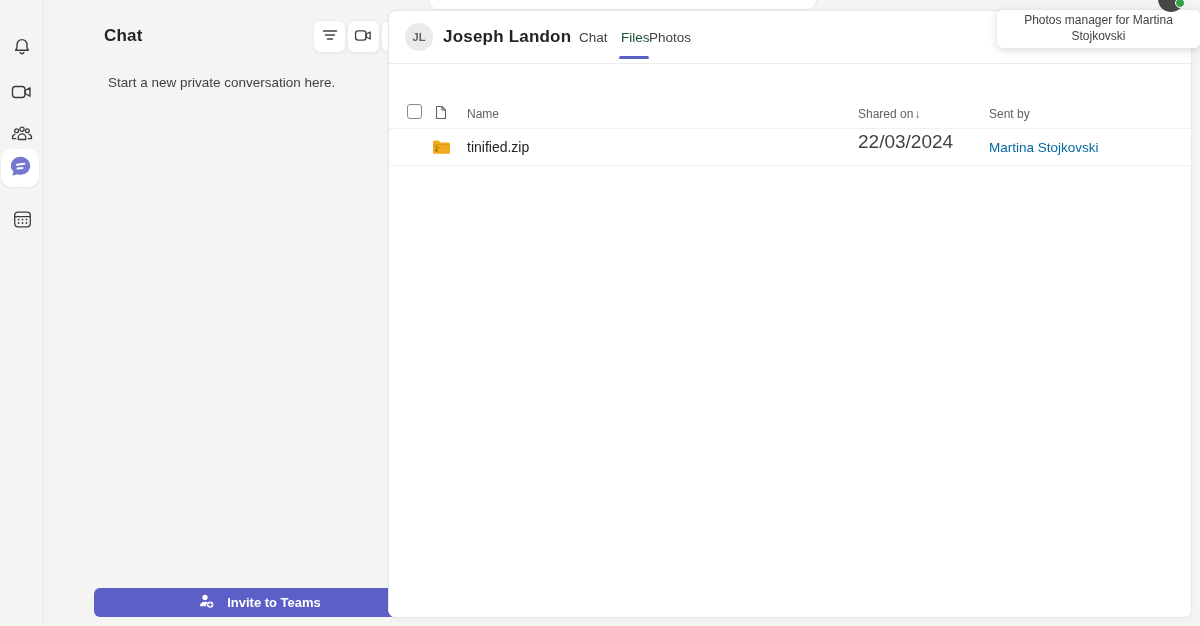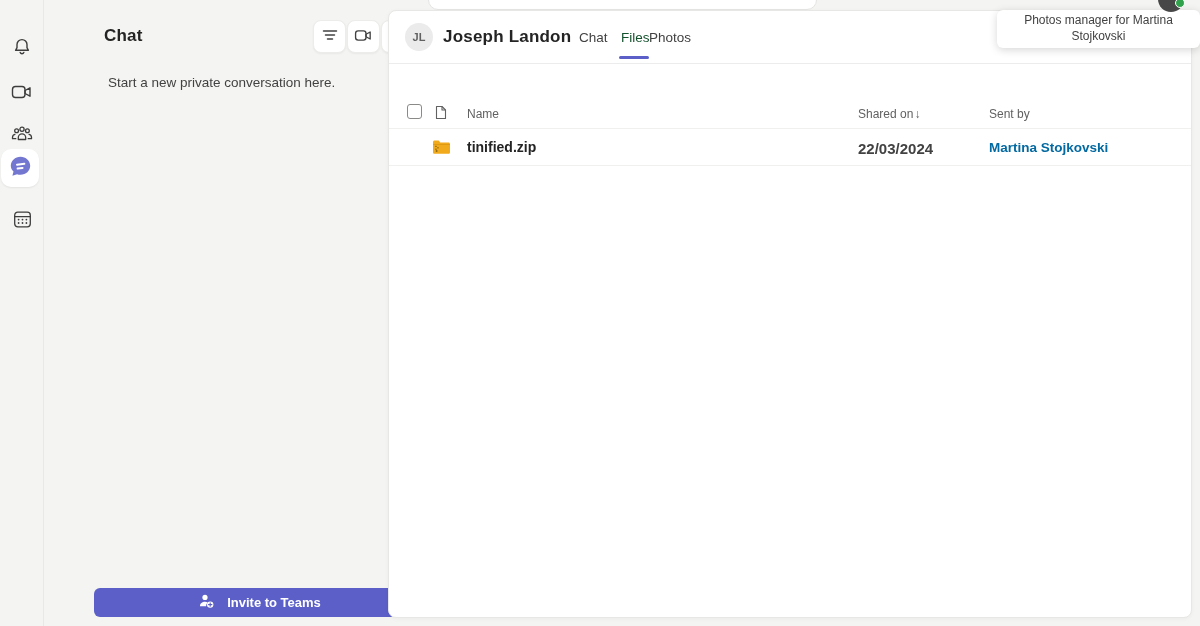--- a/index.html
+++ b/index.html
@@ -94,25 +94,25 @@
   .th-doc-icon { position:absolute; left:46px; top:94px; color:#616161; }
   .th-label { position:absolute; top:96px; font-size:12px; color:#616161; cursor:pointer; }
   .th-name { left:78px; }
   .th-shared { left:469px; }
   .th-sent { left:600px; }
   .sort-arrow { font-size:12px; color:#616161; margin-left:1px; }
   .thead-border { position:absolute; left:0; right:0; top:117px; height:1px; background:#f0f0ee; }
 
   .file-row {
     position:absolute; left:0; right:0; top:118px; height:37px;
-    border-bottom:1px solid #f0f0ee; cursor:pointer;font-weight:bold;
+    border-bottom:1px solid #f0f0ee; cursor:pointer;
   }
   .file-row .zip-icon { position:absolute; left:43px; top:10px; }
   .cell-name { position:absolute; left:78px; top:10px; font-size:14px; color:#242424; }
-  .cell-shared { position:absolute; left:469px; top:11px; font-size:15px; color:#424242; }
+  .cell-shared { position:absolute; left:469px; top:2px; font-size:19px; color:#424242; }
   .cell-sent { position:absolute; left:600px; top:11px; font-size:13.5px; color:#0369a1; }
 
   
   .tooltip {
     position:absolute; left:997px; top:10px; width:203px; height:38px;
     background:#ffffff; border-radius:6px;
     box-shadow:0 2px 8px rgba(0,0,0,.16);
     display:flex; align-items:center; justify-content:center; text-align:center;
     font-size:12px; color:#424242; line-height:1.3; padding:2px 12px;
     z-index:30;

